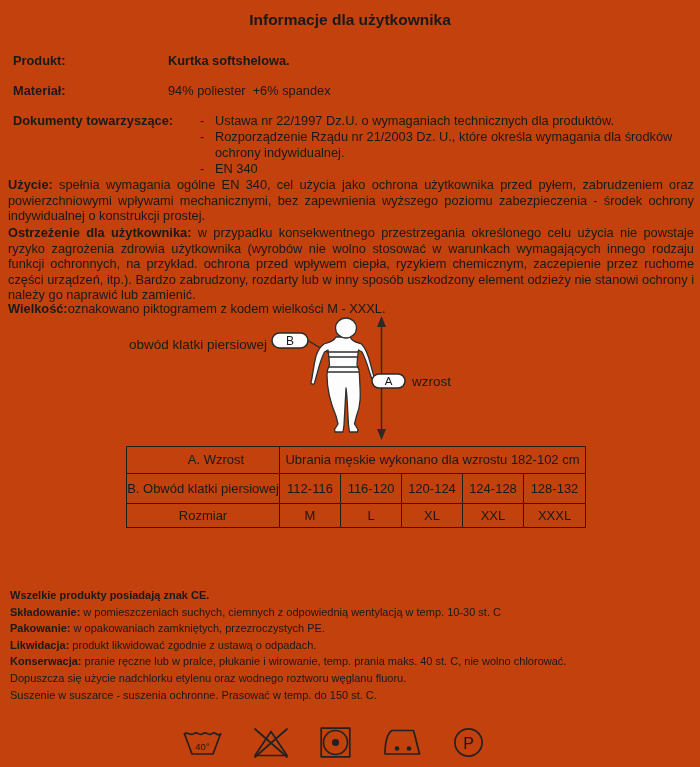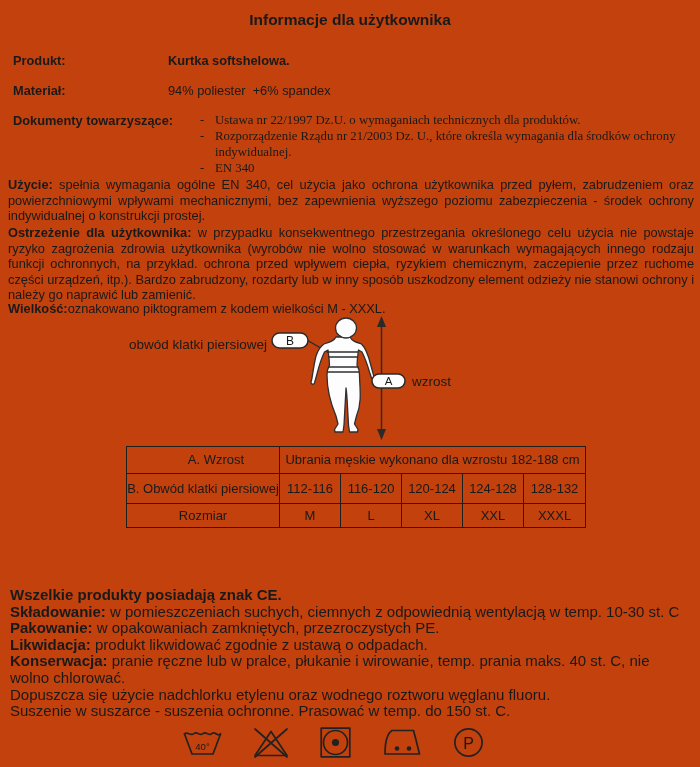--- a/index.html
+++ b/index.html
@@ -11,21 +11,21 @@
     position:absolute;top:11px;left:0;width:700px;text-align:center;
     font-size:15.5px;font-weight:bold;margin:0;
   }
   .kv{position:absolute;left:13px;width:680px;font-size:12.8px;line-height:15.5px;}
   .kv-label{position:absolute;left:0;top:0;font-weight:bold;white-space:pre;}
   .kv-value{position:absolute;left:155px;top:0;white-space:pre;}
   .kv-produkt{top:53px;}
   .kv-produkt .kv-value{font-weight:bold;}
   .kv-material{top:83px;}
   .kv-docs{top:113px;}
-  .doc-list{position:absolute;left:187px;top:0;width:495px;font-family:Liberation Serif, serif;}
+  .doc-list{position:absolute;left:187px;top:0;width:495px;}
   .doc-item{padding-left:15px;text-indent:-15px;margin:0 0 0.5px 0;}
   .doc-dash{display:inline-block;width:15px;text-indent:0;}
   .para{
     position:absolute;left:8px;width:686px;margin:0;
     font-size:12.8px;line-height:15.6px;text-align:justify;
   }
   .para b{font-weight:bold;}
   .para-uzycie{top:177px;}
   .para-ostrzezenie{top:225px;}
   .para-wielkosc{top:301px;text-align:left;}
@@ -37,21 +37,21 @@
     font-size:13px;color:#1a1a1a;
   }
   .size-table td{
     border:1.5px solid #1f1f1f;text-align:center;vertical-align:middle;
     padding:0;line-height:14px;
   }
   .row1 td{height:26px;}
   .row2 td{height:29px;}
   .row3 td{height:23px;font-size:13px;}
   .cell-left{text-align:right;padding-left:26px !important;margin-top:8px;}
-  .footer{position:absolute;left:10px;top:587px;width:682px;font-size:15px;line-height:16.6px;}
+  .footer{position:absolute;left:10px;top:587px;width:682px;font-size:11px;line-height:16.6px;}
   .footer .lead{font-weight:bold;}
   .footer p{margin:0;}
   .ce-line{font-weight:bold;}
   .care-row{position:absolute;left:0;top:0;width:0;height:0;}
   .care-icon{position:absolute;top:727px;}
   .icon-stroke{stroke:#222;fill:none;stroke-width:1.7;stroke-linejoin:round;stroke-linecap:round;}
   .icon-text{fill:#1a1a1a;font-family:"Liberation Sans",sans-serif;}
 </style>
 </head>
 <body>
@@ -136,21 +136,21 @@
         <col style="width:153px">
         <col style="width:61px">
         <col style="width:61px">
         <col style="width:61px">
         <col style="width:61px">
         <col style="width:62px">
       </colgroup>
     <tbody>
         <tr class="row1">
       <td class="cell-left">A. Wzrost</td>
-      <td colspan="5">Ubrania męskie wykonano dla wzrostu 182-188 cm</td>
+      <td colspan="5">Ubrania męskie wykonano dla wzrostu 182-102 cm</td>
     </tr>
     <tr class="row2">
       <td>B. Obwód klatki piersiowej</td>
       <td>112-116</td>
       <td>116-120</td>
       <td>120-124</td>
       <td>124-128</td>
       <td>128-132</td>
     </tr>
     <tr class="row3">

